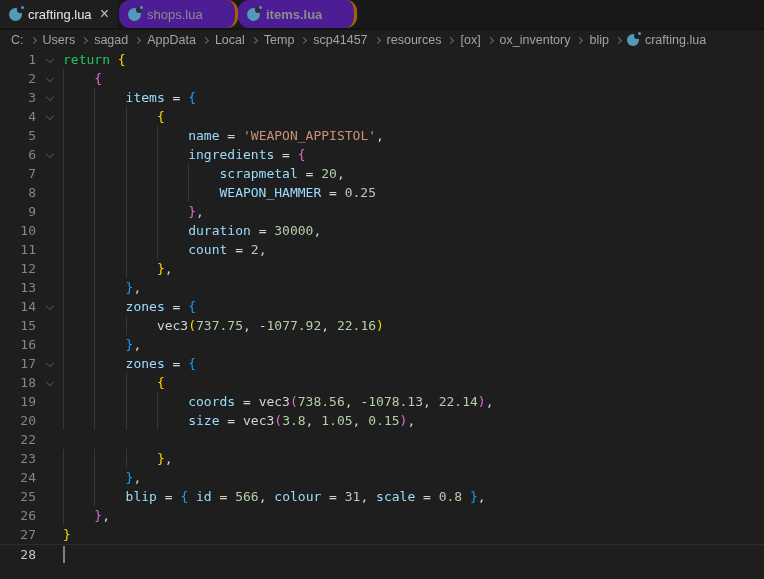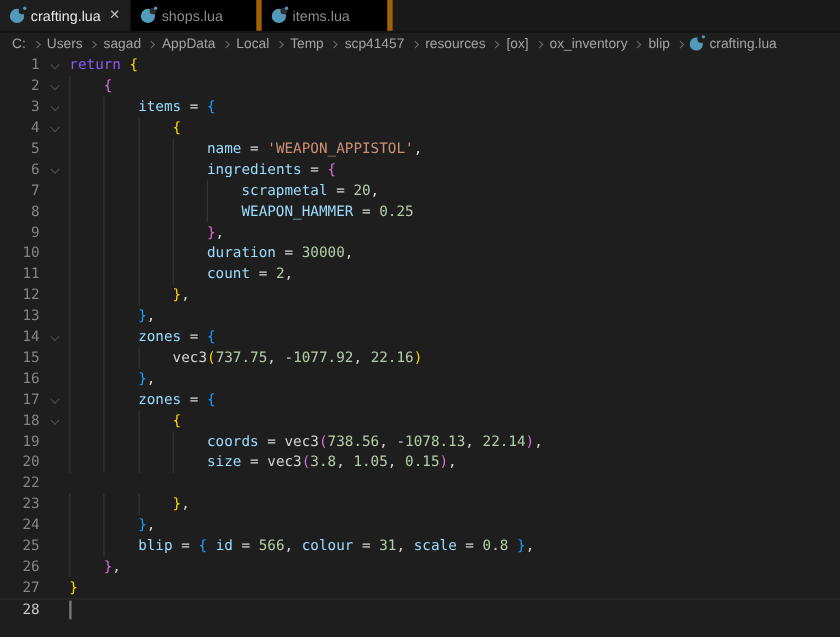--- a/index.html
+++ b/index.html
@@ -4,21 +4,21 @@
 <style>
   * { margin:0; padding:0; box-sizing:border-box; }
   html,body { width:764px; height:579px; overflow:hidden; background:#1e1e1e;
               font-family:"Liberation Sans", sans-serif; }
 
   
   .tabbar { display:flex; height:30px; background:#191919; border-bottom:2px solid #141414; }
   .tab { display:flex; align-items:center; gap:6px; width:119px; padding:0 9px;
          height:28px; font-size:13px; cursor:pointer; }
   .tab.active { background:#1e1e1e; color:#e7e7e7; border-right:1px solid #161616; }
-  .tab.inactive { background:#000000; color:#8c8c8c; border-right:5px solid #a16207; }
+  .tab.inactive { background:#4c1d95; color:#8c8c8c; border-right:3px solid #a16207;border-radius:11px; }
   .tab .close { margin-left:auto; color:#c0c0c0; font-size:16px; line-height:1; }
 
   
   .lua-icon { position:relative; width:13px; height:13px; border-radius:50%;
               background:#519aba; flex:none; }
   .lua-icon::before { content:""; position:absolute; width:6px; height:6px; border-radius:50%;
               background:var(--notch,#1e1e1e); top:-1px; right:-1px; }
   .lua-icon::after { content:""; position:absolute; width:3px; height:3px; border-radius:50%;
               background:#519aba; top:-2px; right:-2px; }
   .tab.inactive .lua-icon { --notch:#2d2d2d; }
@@ -39,21 +39,21 @@
   .num { width:36px; flex:none; text-align:right; color:#858585; }
   .fold { width:27px; flex:none; display:flex; justify-content:center; }
   .fold .fchev { width:6px; height:6px; border-right:1.3px solid #4d4d4d;
                  border-bottom:1.3px solid #4d4d4d; transform:rotate(45deg); margin-top:6px; }
   .code { white-space:pre; }
   .ind { display:inline-block; width:4ch; height:19px; vertical-align:top;
          border-left:1px solid #373737; }
   .cursor { display:inline-block; width:2px; height:17px; margin-top:1px;
             vertical-align:top; background:#7f7f7f; }
 
-  .tk-kw   { color:#8b5cf6;text-align:center; }
+  .tk-kw   { color:#22c55e;text-align:center; }
   .tk-prop { color:#9CDCFE; }
   .tk-str  { color:#CE9178; }
   .tk-num  { color:#B5CEA8; }
   .tk-fg   { color:#D4D4D4; }
   .tk-b1   { color:#FFD700; }
   .tk-b2   { color:#DA70D6; }
   .tk-b3   { color:#179FFF; }
 </style>
 </head>
 <body>
@@ -62,21 +62,21 @@
   <div class="tabbar" id="tabbar">
       <span class="tab active" style="display: flex;">
         <span class="lua-icon"></span>
         <span>crafting.lua</span>
         <span class="close">×</span>
       </span>
       <span class="tab inactive" style="display: flex;">
         <span class="lua-icon"></span>
         <span>shops.lua</span>
       </span>
-      <span class="tab inactive" style="display: flex;">
+      <span class="tab inactive" style="display: flex; font-weight: bold;">
         <span class="lua-icon"></span>
         <span>items.lua</span>
       </span>
     </div>
   <div class="breadcrumbs" id="breadcrumbs">
       <span class="crumb">C:</span>
       <span class="chev"></span>
       <span class="crumb">Users</span>
       <span class="chev"></span>
       <span class="crumb">sagad</span>

